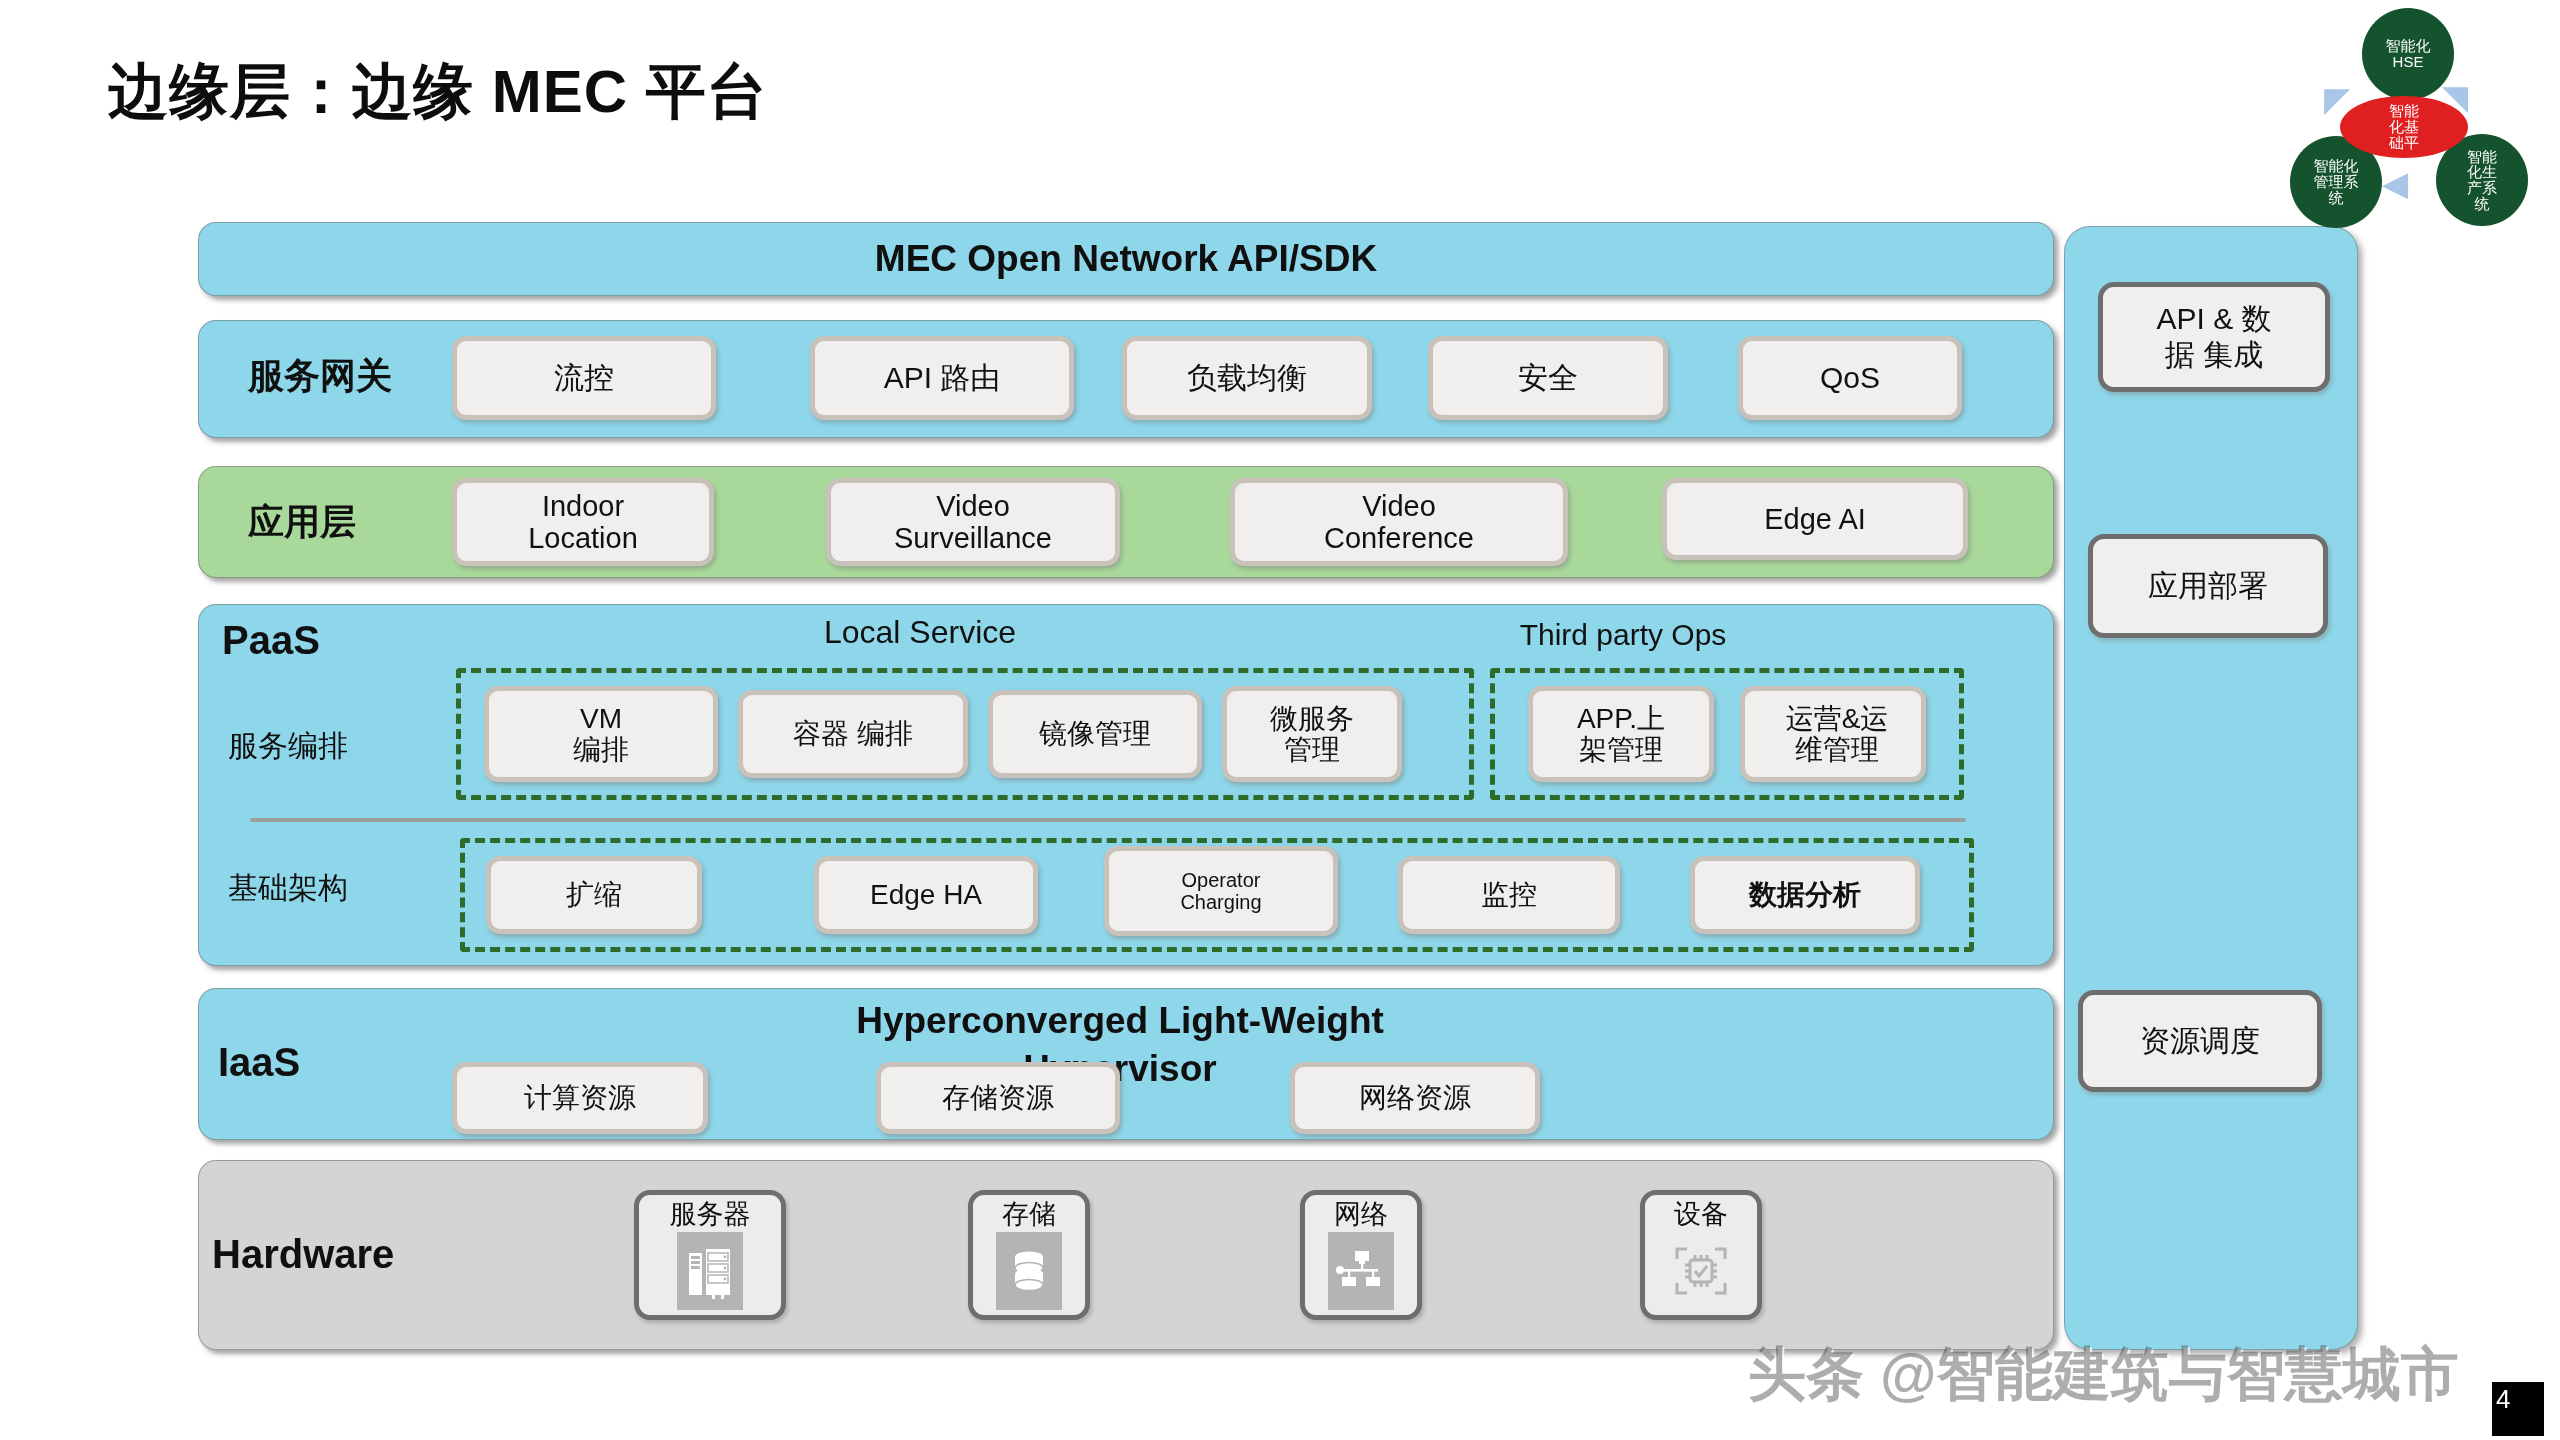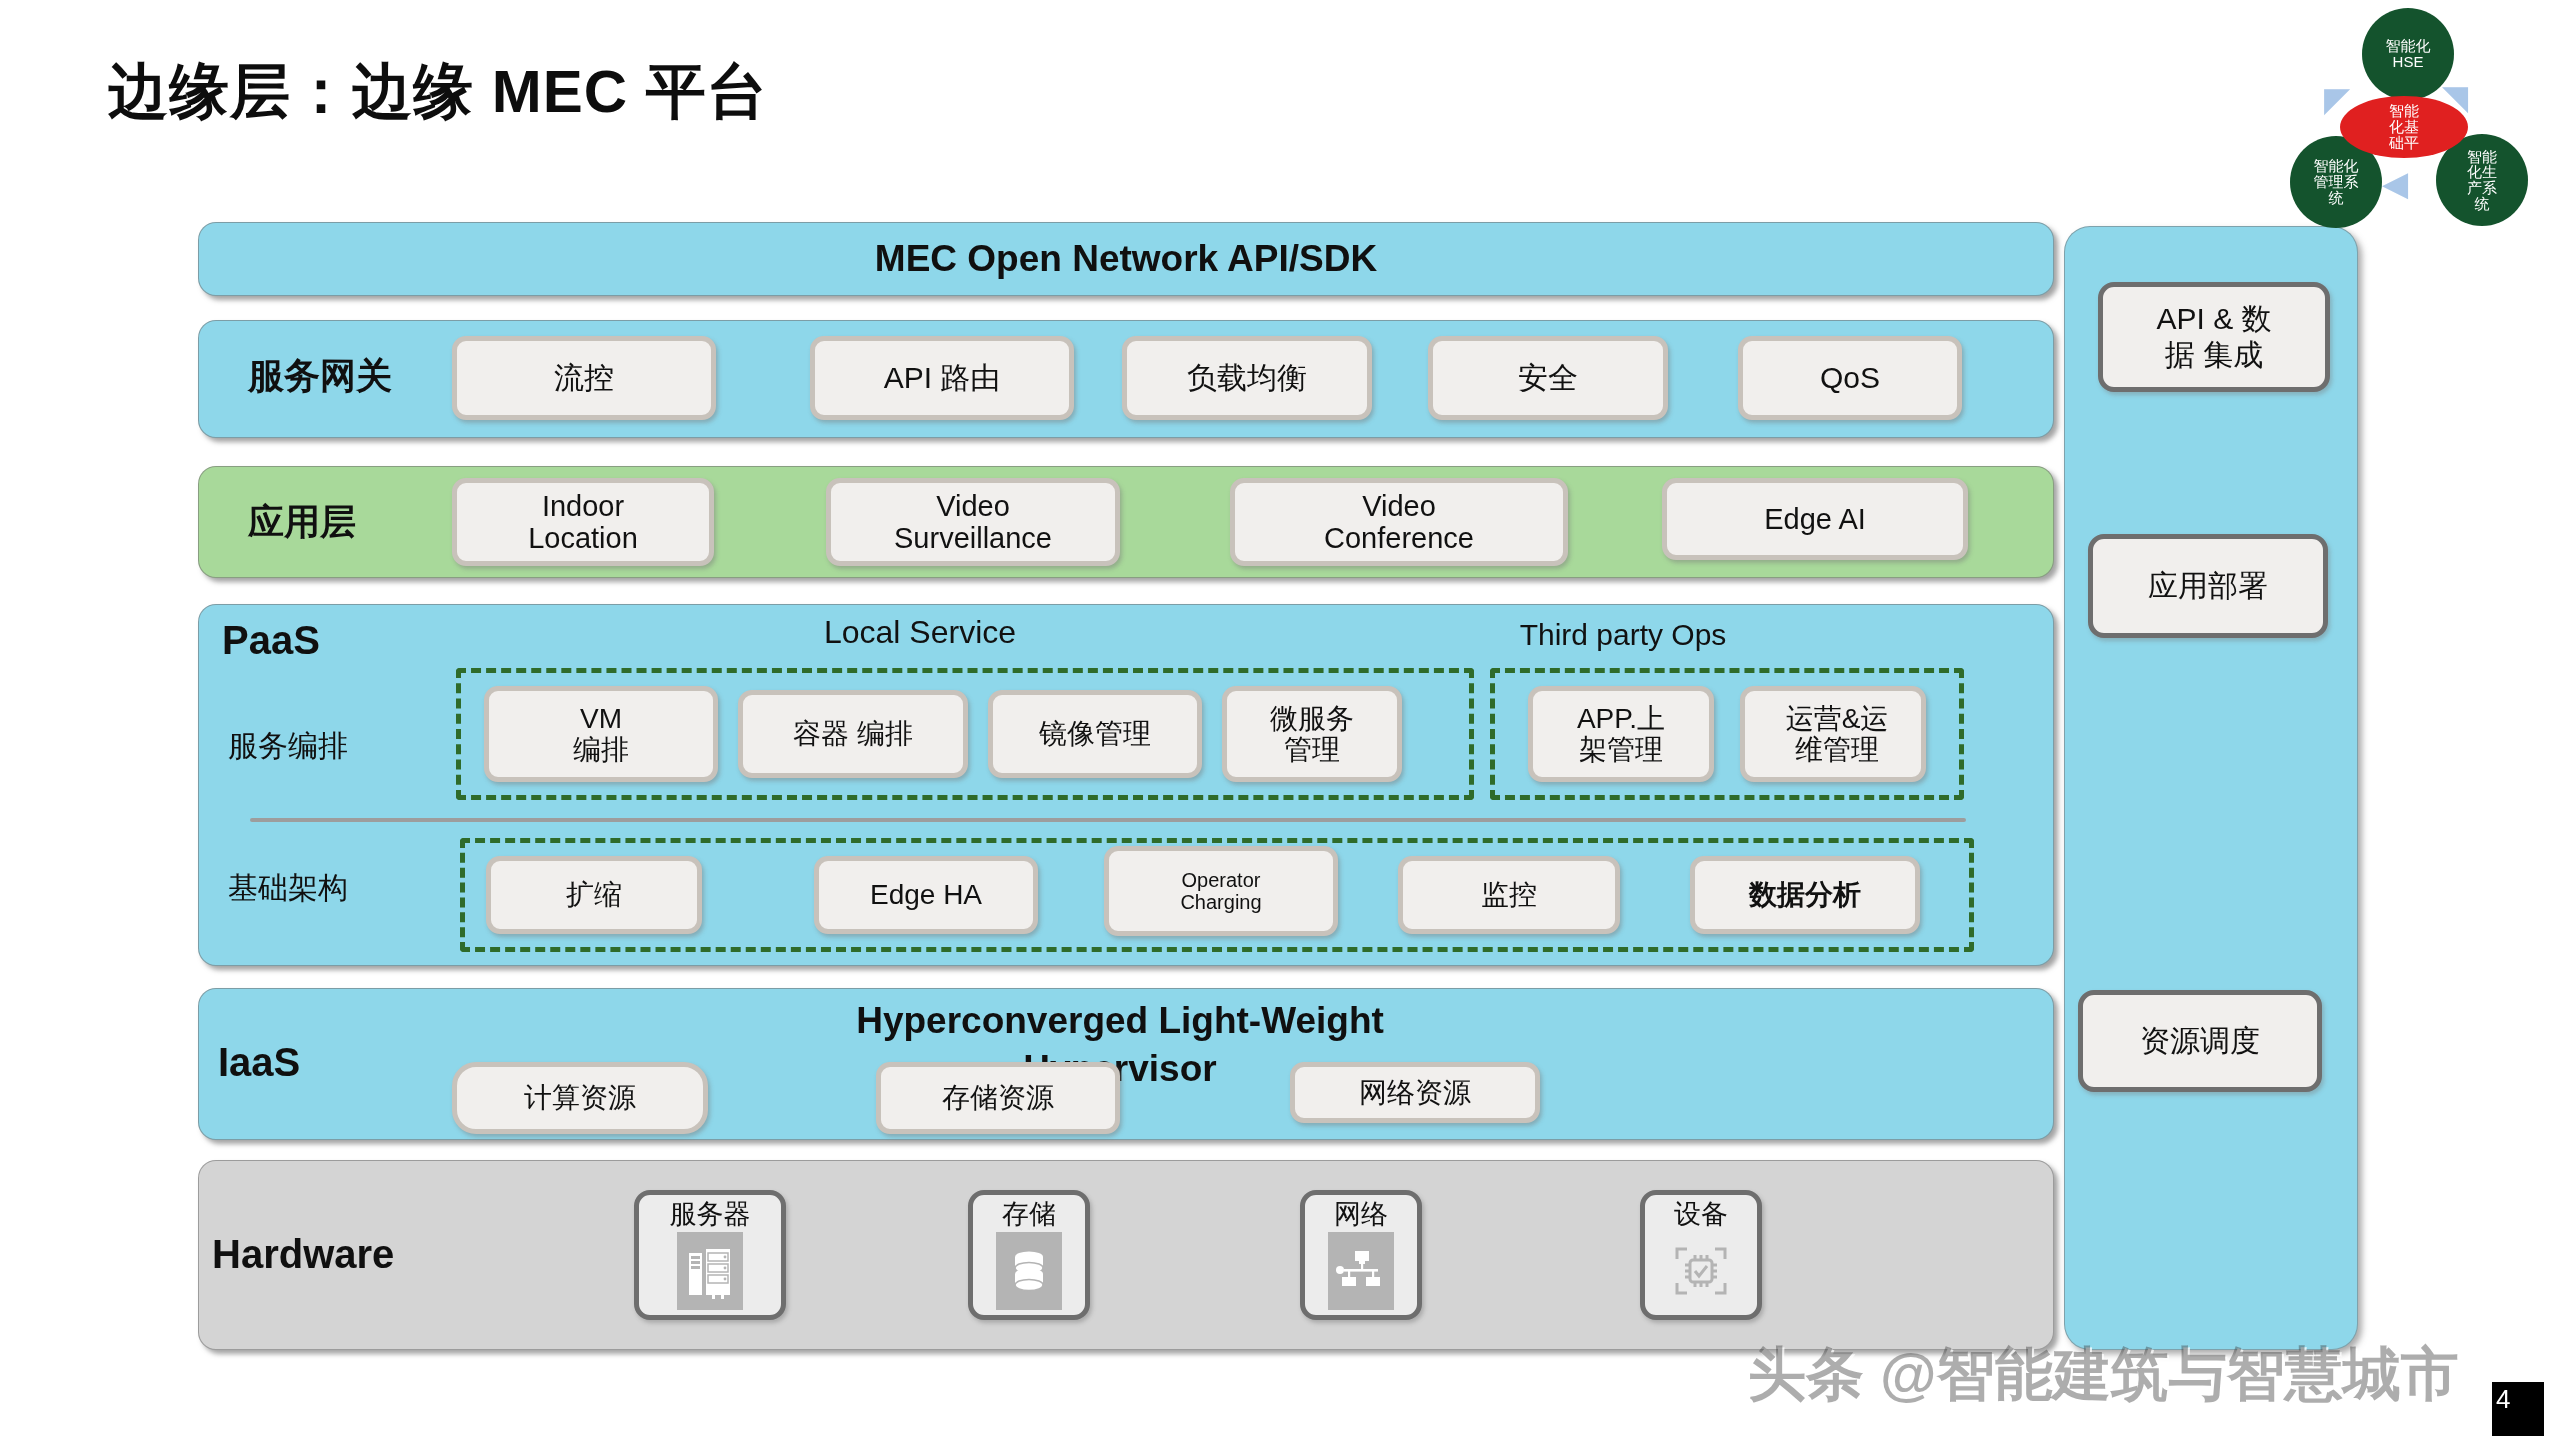--- a/index.html
+++ b/index.html
@@ -203,23 +203,23 @@
 Charging</div>
 <div class="chip" style="left:1398px;top:856px;width:222px;height:78px;font-size:28px;">监控</div>
 <div class="chip" style="left:1690px;top:856px;width:230px;height:78px;font-size:28px;font-weight:bold;">数据分析</div>
 
 <div class="band blue" style="left:198px;top:988px;width:1856px;height:152px;"></div>
 <div class="band-label" style="left:218px;top:1040px;font-size:40px;">IaaS</div>
 
 <div style="position:absolute;left:700px;top:1000px;width:840px;text-align:center;font-size:37px;font-weight:700;color:#101010;">Hyperconverged Light-Weight</div>
 <div style="position:absolute;left:700px;top:1048px;width:840px;text-align:center;font-size:37px;font-weight:700;color:#101010;">Hypervisor</div>
 
-<div class="chip" style="left:452px;top:1062px;width:256px;height:72px;font-size:28px;border-radius:24px;">计算资源</div>
+<div class="chip" style="left:452px;top:1062px;width:256px;height:72px;font-size:28px;">计算资源</div>
 <div class="chip" style="left:876px;top:1062px;width:244px;height:72px;font-size:28px;">存储资源</div>
-<div class="chip" style="left:1290px;top:1062px;width:250px;height:61px;font-size:28px;">网络资源</div>
+<div class="chip" style="left:1290px;top:1062px;width:250px;height:72px;font-size:28px;">网络资源</div>
 
 <div class="band grey" style="left:198px;top:1160px;width:1856px;height:190px;"></div>
 <div class="band-label" style="left:212px;top:1232px;font-size:40px;">Hardware</div>
 
 <div class="hw-card" style="left:634px;top:1190px;width:152px;height:130px;">
   <div class="hw-label">服务器</div>
   <div class="hw-icon">
     <svg width="50" height="56" viewBox="0 0 50 56" aria-hidden="true">
       <rect x="4" y="10" width="13" height="42" fill="#fff"></rect>
       <rect x="6" y="13" width="9" height="3" fill="#b4b4b4"></rect>

